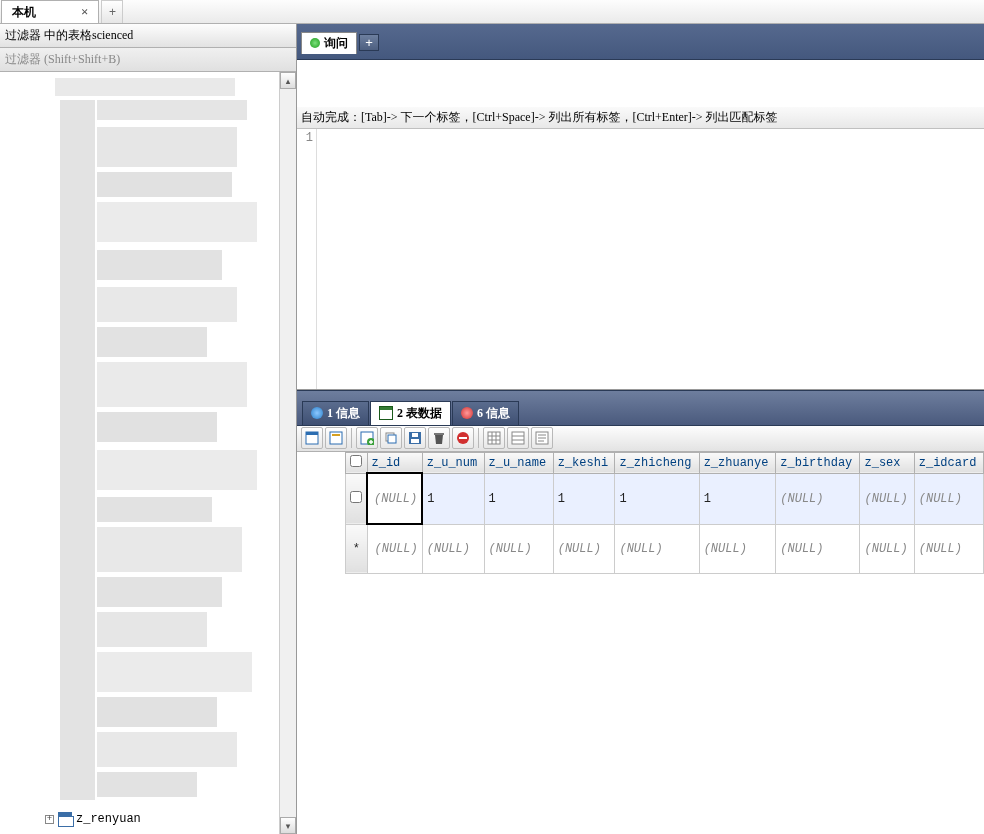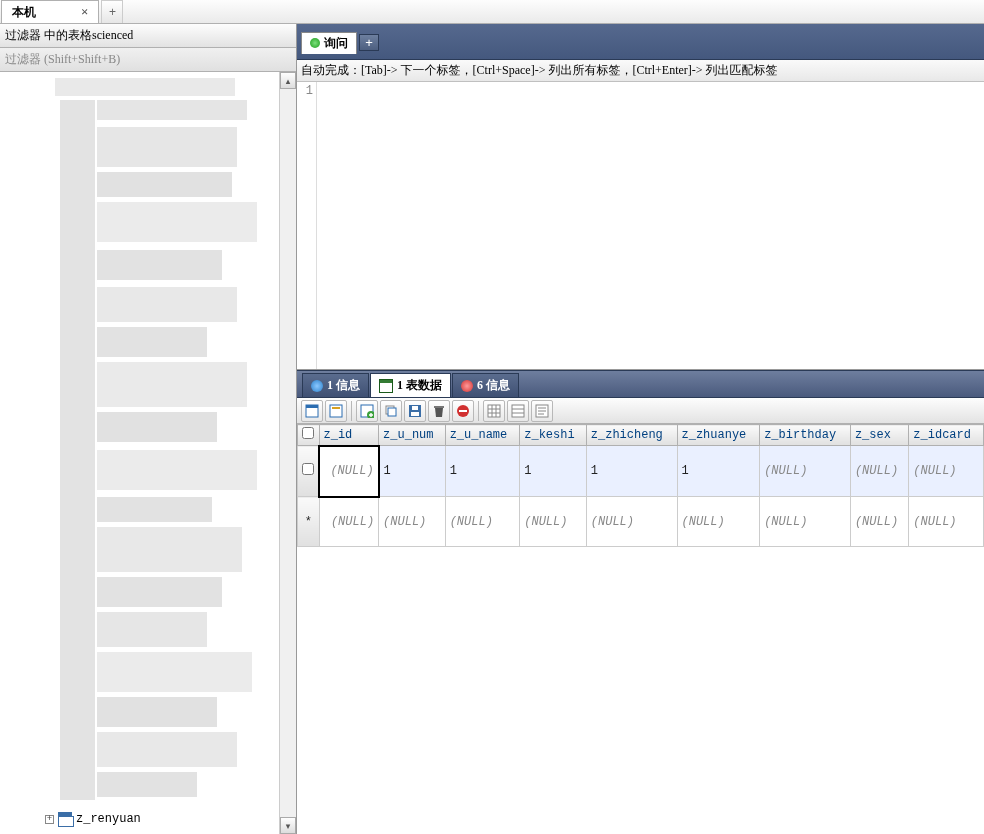--- a/index.html
+++ b/index.html
@@ -22,36 +22,36 @@
 .tbl-icon::before { content: ""; display: block; width: 14px; height: 4px; background: #3b6ea7; }
 .tbl-icon::after { content: ""; display: block; width: 14px; height: 9px; background: #fff; border: 1px solid #3b6ea7; margin-top: 0; }
 .sb-scroll { position: absolute; right: 0; top: 0; width: 17px; height: 100%; background: #f0f0f0; border-left: 1px solid #ccc; }
 .sb-scroll .arrow { height: 17px; background: linear-gradient(#fefefe,#ddd); border: 1px solid #aaa; display: flex; align-items: center; justify-content: center; font-size: 9px; color: #555; }
 .sb-scroll .track { height: calc(100% - 34px); }
 .right { flex: 1; display: flex; flex-direction: column; }
 .query-tab-bar { height: 36px; background: linear-gradient(#56698e,#44587e); display: flex; align-items: center; border-bottom: 1px solid #2a3a56; }
 .query-tab { background: #fff; border: 1px solid #888; border-bottom: none; padding: 2px 8px; margin: 2px 0 0 4px; display: flex; align-items: center; gap: 4px; font-weight: bold; font-family: SimSun; }
 .green-dot { width: 10px; height: 10px; border-radius: 50%; background: radial-gradient(#7de07d,#1a9a1a); }
 .query-add { width: 20px; margin: 2px 0 0 2px; background: linear-gradient(#6d7f9f,#4d5f80); border: 1px solid #2a3a56; color: #fff; display: flex; align-items: center; justify-content: center; font-size: 13px; cursor: pointer; }
-.hint-bar { background: linear-gradient(#fafafa,#e8e8e8); border-bottom: 1px solid #c0c0c0; padding: 2px 4px; font-family: SimSun; font-size: 12px; }
+.hint-bar { background: linear-gradient(#fafafa,#e8e8e8); border-bottom: 1px solid #c0c0c0; padding: 2px 4px; font-family: SimSun; font-size: 12px; margin-top: 47px; }
 .editor { flex: 1; background: #fff; display: flex; border-bottom: 1px solid #999; }
 .gutter { width: 20px; background: #fff; border-right: 1px solid #ddd; color: #888; text-align: right; padding: 2px 3px 0 0; font-family: "Courier New"; font-size: 12px; }
 .editor-body { flex: 1; padding: 2px; font-family: "Courier New"; font-size: 12px; }
-.result-tabs { height: 28px; background: linear-gradient(#6e7e9e,#4a5a7d); display: flex; align-items: flex-end; padding-left: 5px; gap: 1px; border-top: 1px solid #2a3a56; border-bottom: 1px solid #2a3a56; }
+.result-tabs { height: 36px; background: linear-gradient(#6e7e9e,#4a5a7d); display: flex; align-items: flex-end; padding-left: 5px; gap: 1px; border-top: 1px solid #2a3a56; border-bottom: 1px solid #2a3a56; }
 .res-tab { padding: 3px 8px; display: flex; align-items: center; gap: 4px; font-family: SimSun; font-weight: bold; color: #fff; cursor: pointer; background: linear-gradient(#5a6c8e,#3f5073); border: 1px solid #2a3a56; border-bottom: none; }
 .res-tab.active { background: #fff; color: #000; }
 .circ { width: 12px; height: 12px; border-radius: 50%; display: inline-block; }
 .circ.blue { background: radial-gradient(#8cc8ff,#2b7fc9); }
 .circ.red { background: radial-gradient(#ff9a9a,#d13030); }
 .tbl-ico { width: 14px; height: 14px; display: inline-block; background: #347b34; border: 1px solid #1a5a1a; position: relative; }
 .tbl-ico::after { content: ""; position: absolute; top: 3px; left: 0; right: 0; bottom: 0; background: #fff; }
 .toolbar { height: 26px; background: linear-gradient(#fdfdfd,#e3e3e3); border-bottom: 1px solid #b0b0b0; display: flex; align-items: center; padding: 0 4px; gap: 2px; position: relative; }
 .tb-btn { width: 22px; height: 22px; border: 1px solid #b8b8b8; background: linear-gradient(#fff,#e8e8e8); display: flex; align-items: center; justify-content: center; cursor: pointer; border-radius: 2px; }
 .tb-sep { width: 1px; height: 20px; background: #b8b8b8; margin: 0 2px; }
-.data-grid { flex: 0 0 auto; background: #fde047; }
+.data-grid { flex: 0 0 auto; background: #fde047; margin-left: 48px; }
 .grid-table { border-collapse: collapse; width: 100%; font-family: "Courier New"; font-size: 12px; }
 .grid-table th { background: linear-gradient(#fafafa,#e0e0e0); border: 1px solid #b0b0b0; padding: 2px 4px; text-align: left; font-weight: normal; color: #004080; }
 .grid-table td { border: 1px solid #ccc; padding: 17px 4px; background: #eaf0ff; color: #222; }
 .grid-table tr.sel td { background: #eaf0ff; }
 .grid-table tr.empty td { background: #fff; }
 .row-head { width: 18px; background: linear-gradient(#fafafa,#e0e0e0) !important; text-align: center; color: #555; }
 .chk-head { width: 18px; text-align: center; }
 .null { font-style: italic; color: #888; }
 .chk { width: 12px; height: 12px; }
 .grid-rest { flex: 1; background: #fff; }
@@ -124,21 +124,21 @@
       <div class="editor-body"></div>
     </div>
 
     <div class="result-tabs">
       <div class="res-tab">
         <span class="circ blue"></span>
         <span>1 信息</span>
       </div>
       <div class="res-tab active">
         <span class="tbl-ico"></span>
-        <span>1 表数据</span>
+        <span>2 表数据</span>
       </div>
       <div class="res-tab">
         <span class="circ red"></span>
         <span>6 信息</span>
       </div>
 
     </div>
 
     <div class="toolbar">
       <div class="tb-btn">

